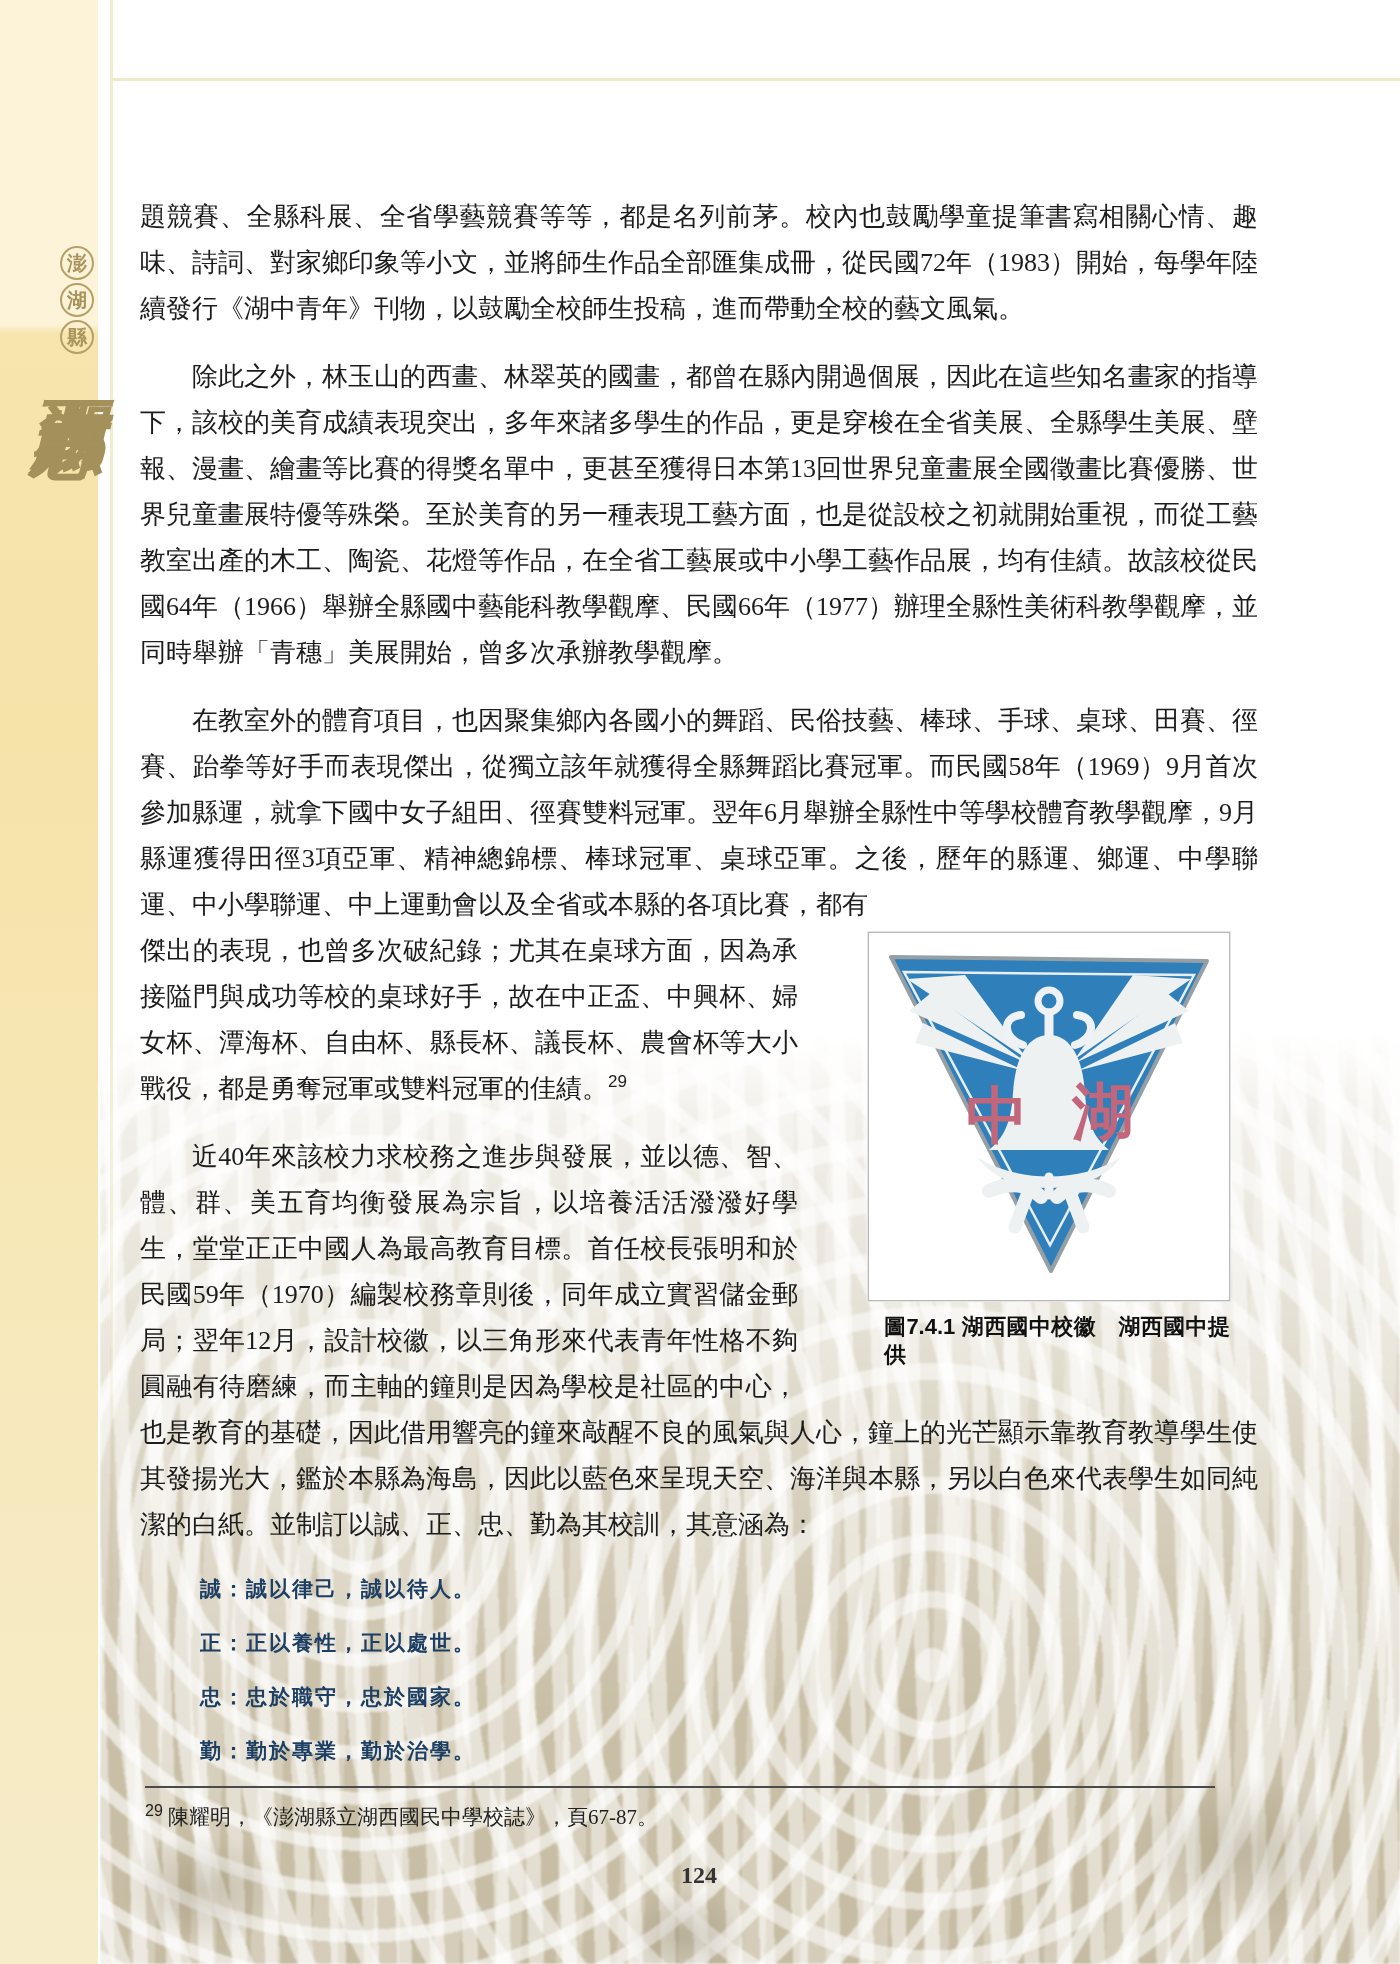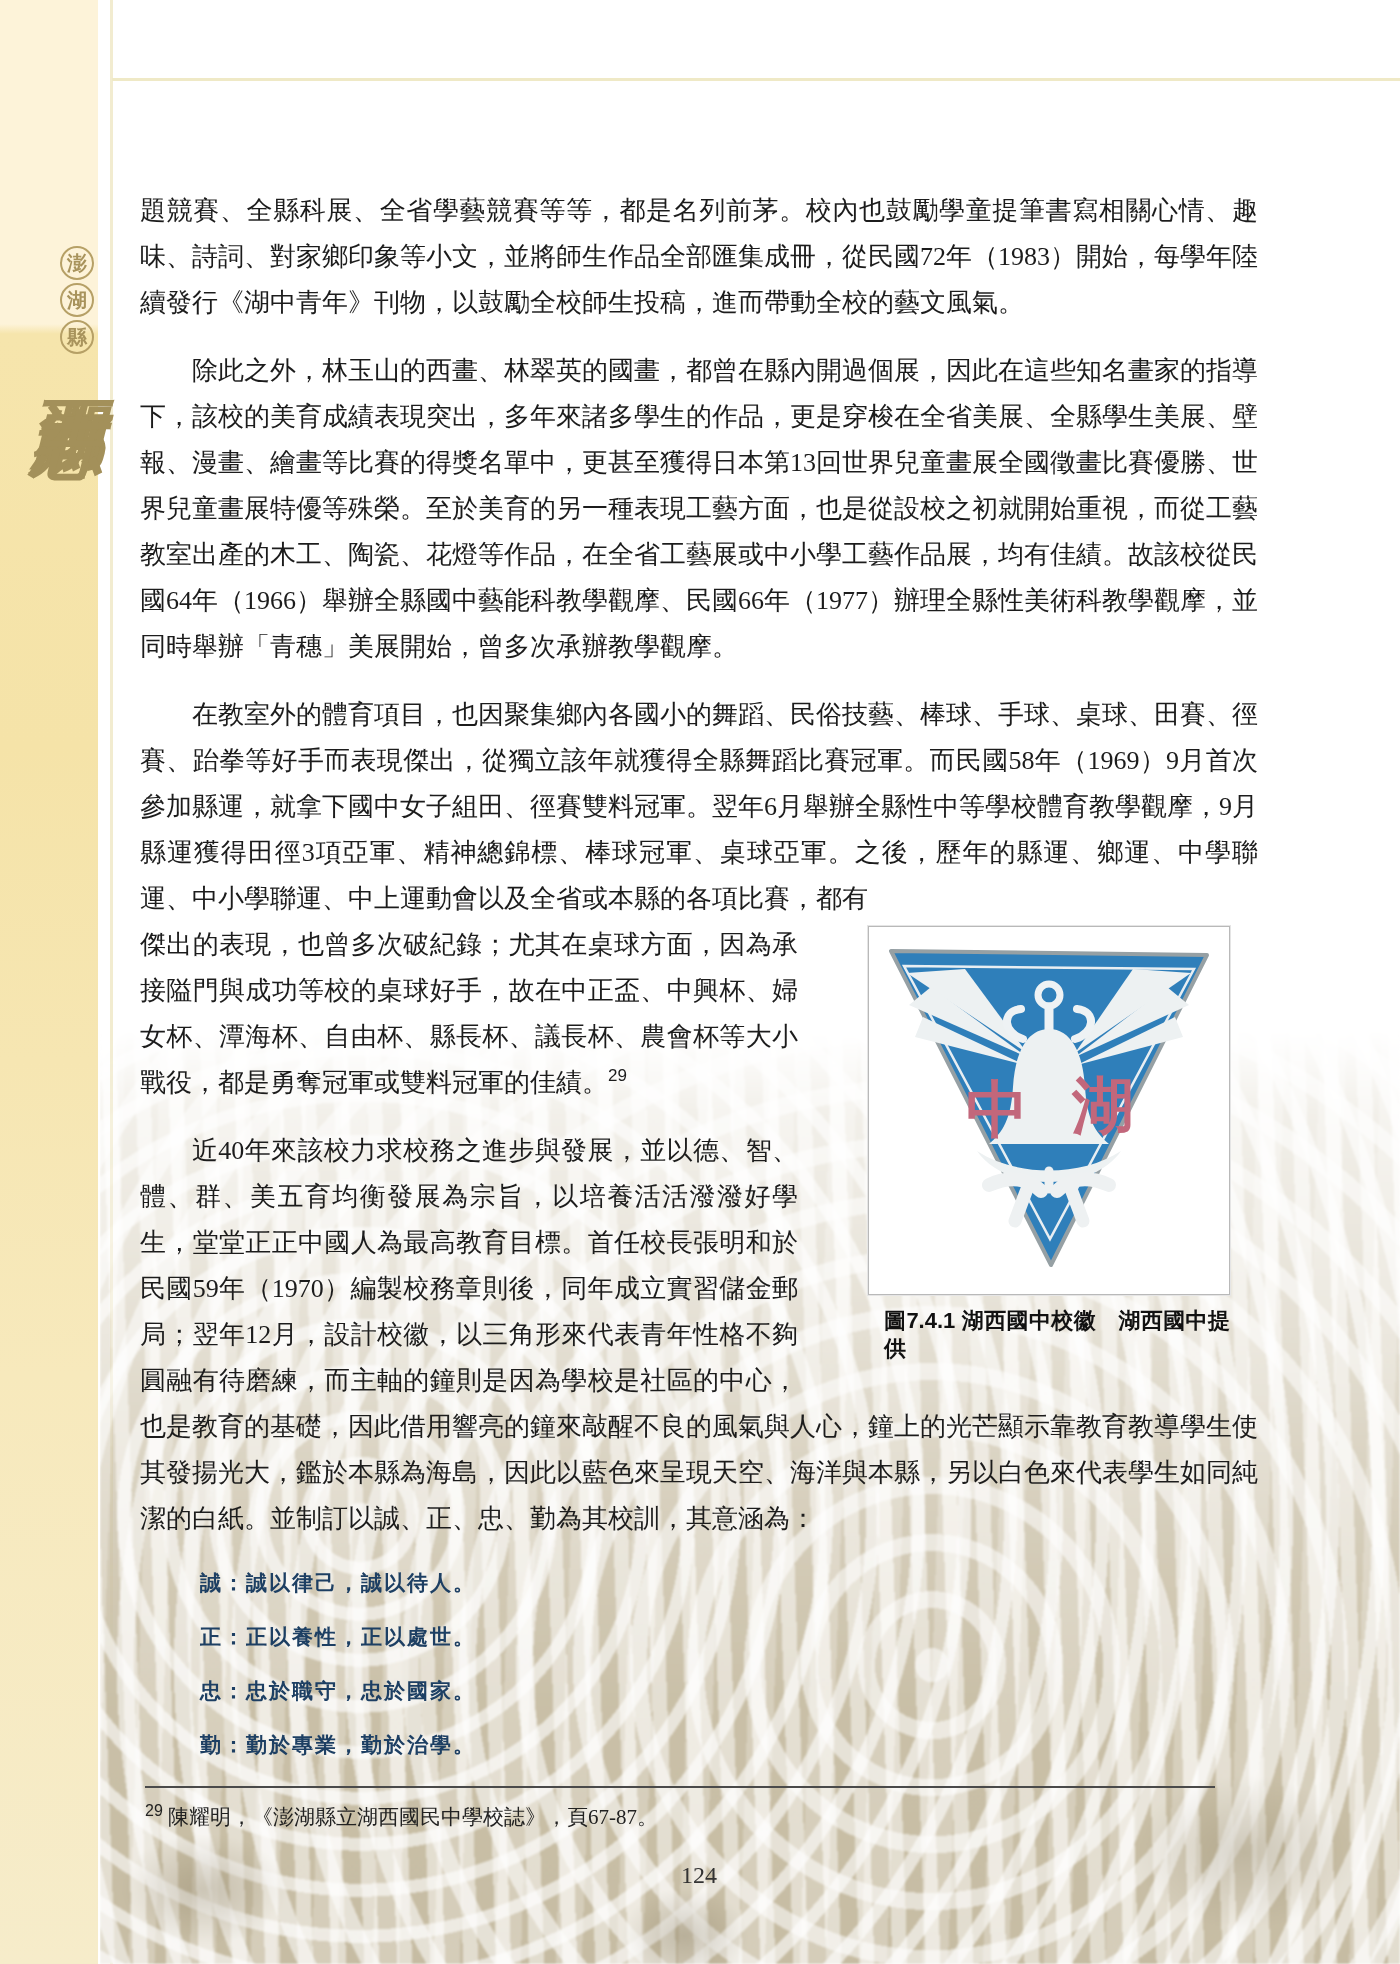--- a/index.html
+++ b/index.html
@@ -34,41 +34,41 @@
       repeating-linear-gradient(92deg, rgba(255,255,255,.30) 0 26px, rgba(178,168,140,.22) 26px 61px),
       linear-gradient(to bottom,#ece7da 0%,#ddd4c0 45%,#d2c8b0 100%);
     -webkit-mask-image:linear-gradient(to bottom, transparent 0%, rgba(0,0,0,.30) 9%, rgba(0,0,0,.50) 28%, rgba(0,0,0,.80) 52%, #000 72%);
             mask-image:linear-gradient(to bottom, transparent 0%, rgba(0,0,0,.30) 9%, rgba(0,0,0,.50) 28%, rgba(0,0,0,.80) 52%, #000 72%);
     filter:blur(1.2px);}
 
   
   .text-block{position:absolute;left:140px;top:178px;width:1118px;z-index:2;
       font-size:26px;line-height:46px;text-align:justify;}
   .para{margin:22px 0 0 0;text-indent:2em;}
-  .para.first{margin-top:10px;text-indent:0;}
+  .para.first{margin-top:16px;text-indent:0;}
   .para.cont{margin-top:0;text-indent:0;}
   sup.fn{font-size:17px;vertical-align:super;line-height:0;font-family:"Liberation Sans",sans-serif;}
 
   .motto{margin:14px 0 0 60px;}
   .motto-line{font-size:21px;line-height:54px;font-weight:bold;color:#1d3f63;
       letter-spacing:2px;font-family:"DejaVu Serif",serif;}
 
   
   .fig-float{float:right;width:362px;height:460px;margin:4px 28px 0 70px;}
   .fig-frame{width:344px;background:#ffffff;border:1px solid #b9b9b9;padding:8px;box-shadow:0 0 0 1px #e5e5e5;}
   .fig-caption{margin-top:12px;font-family:"Liberation Sans",sans-serif;
       font-weight:bold;font-size:22px;color:#111;text-indent:0;line-height:28px;margin-left:16px;}
 
   
   .footnote-rule{position:absolute;left:145px;top:1786px;width:1070px;height:2px;background:#4a4a4a;z-index:2;}
   .footnote{position:absolute;left:145px;top:1796px;width:1070px;z-index:2;
       font-size:21px;line-height:30px;color:#222;}
   .footnote sup{font-size:16px;vertical-align:super;font-family:"Liberation Sans",sans-serif;}
   .page-number{position:absolute;left:140px;top:1862px;width:1118px;text-align:center;z-index:2;
-      font-size:24px;color:#333;font-family:"Liberation Serif",serif;}
+      font-size:24px;color:#333;font-family:"Liberation Serif",serif;font-weight:bold;}
 </style>
 </head>
 <body>
 
 <div class="page">
 
   <div class="side-band"></div>
   <div class="v-line"></div>
   <div class="h-line-top"></div>
   <div class="h-line-bottom"></div>

